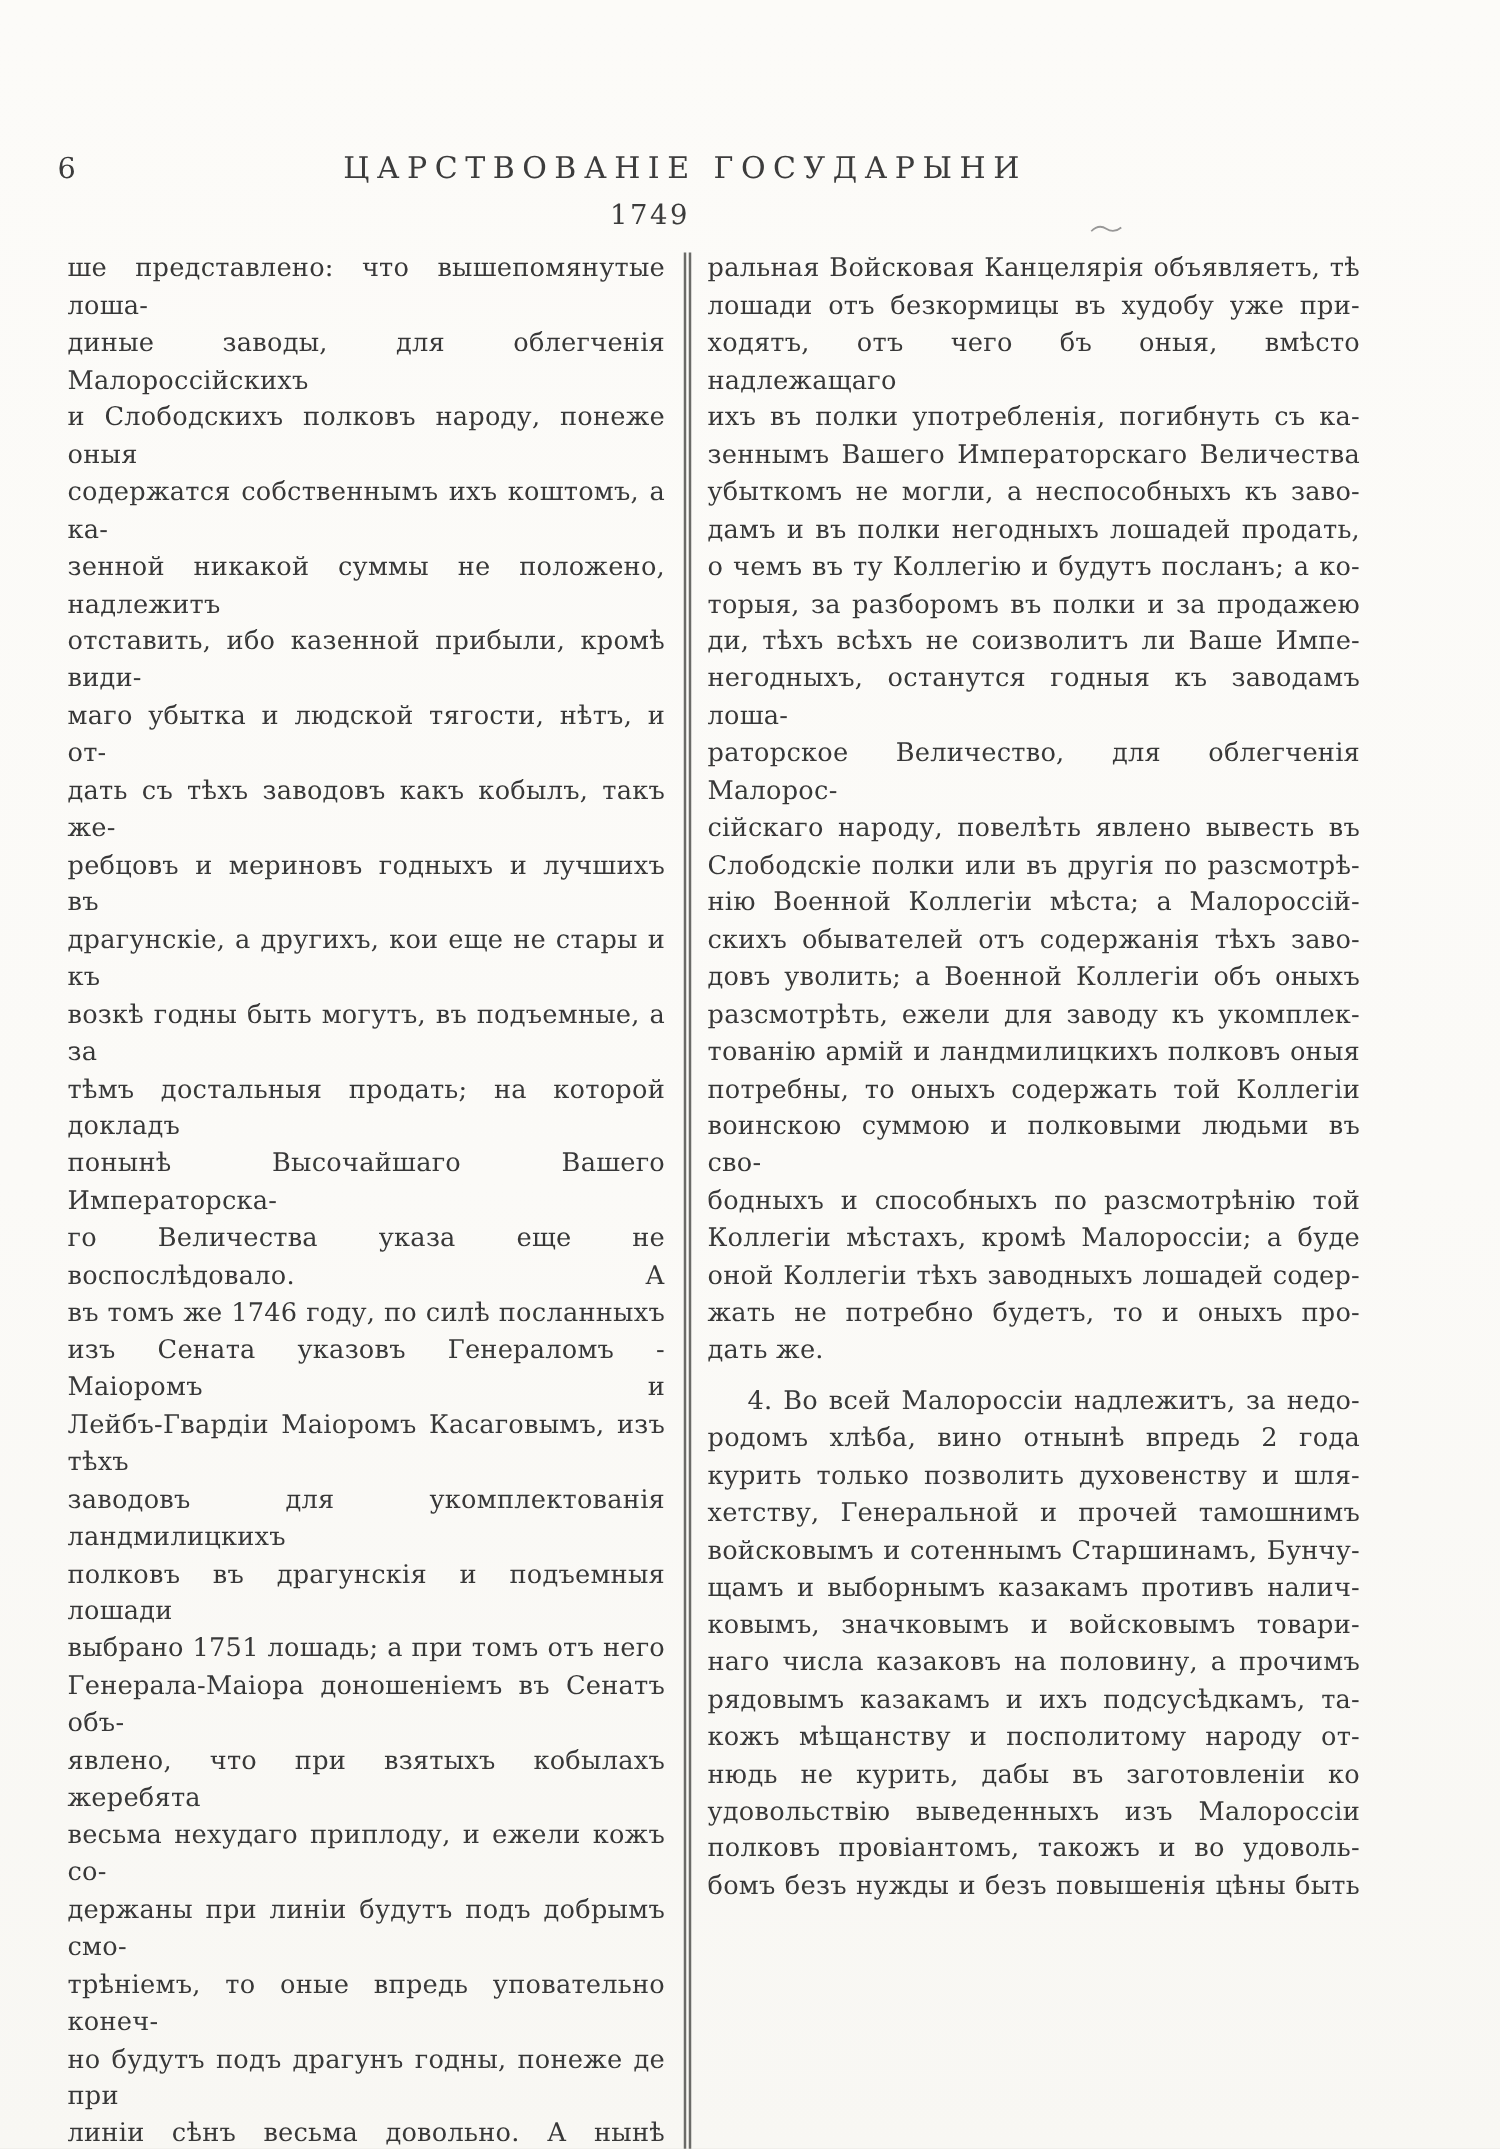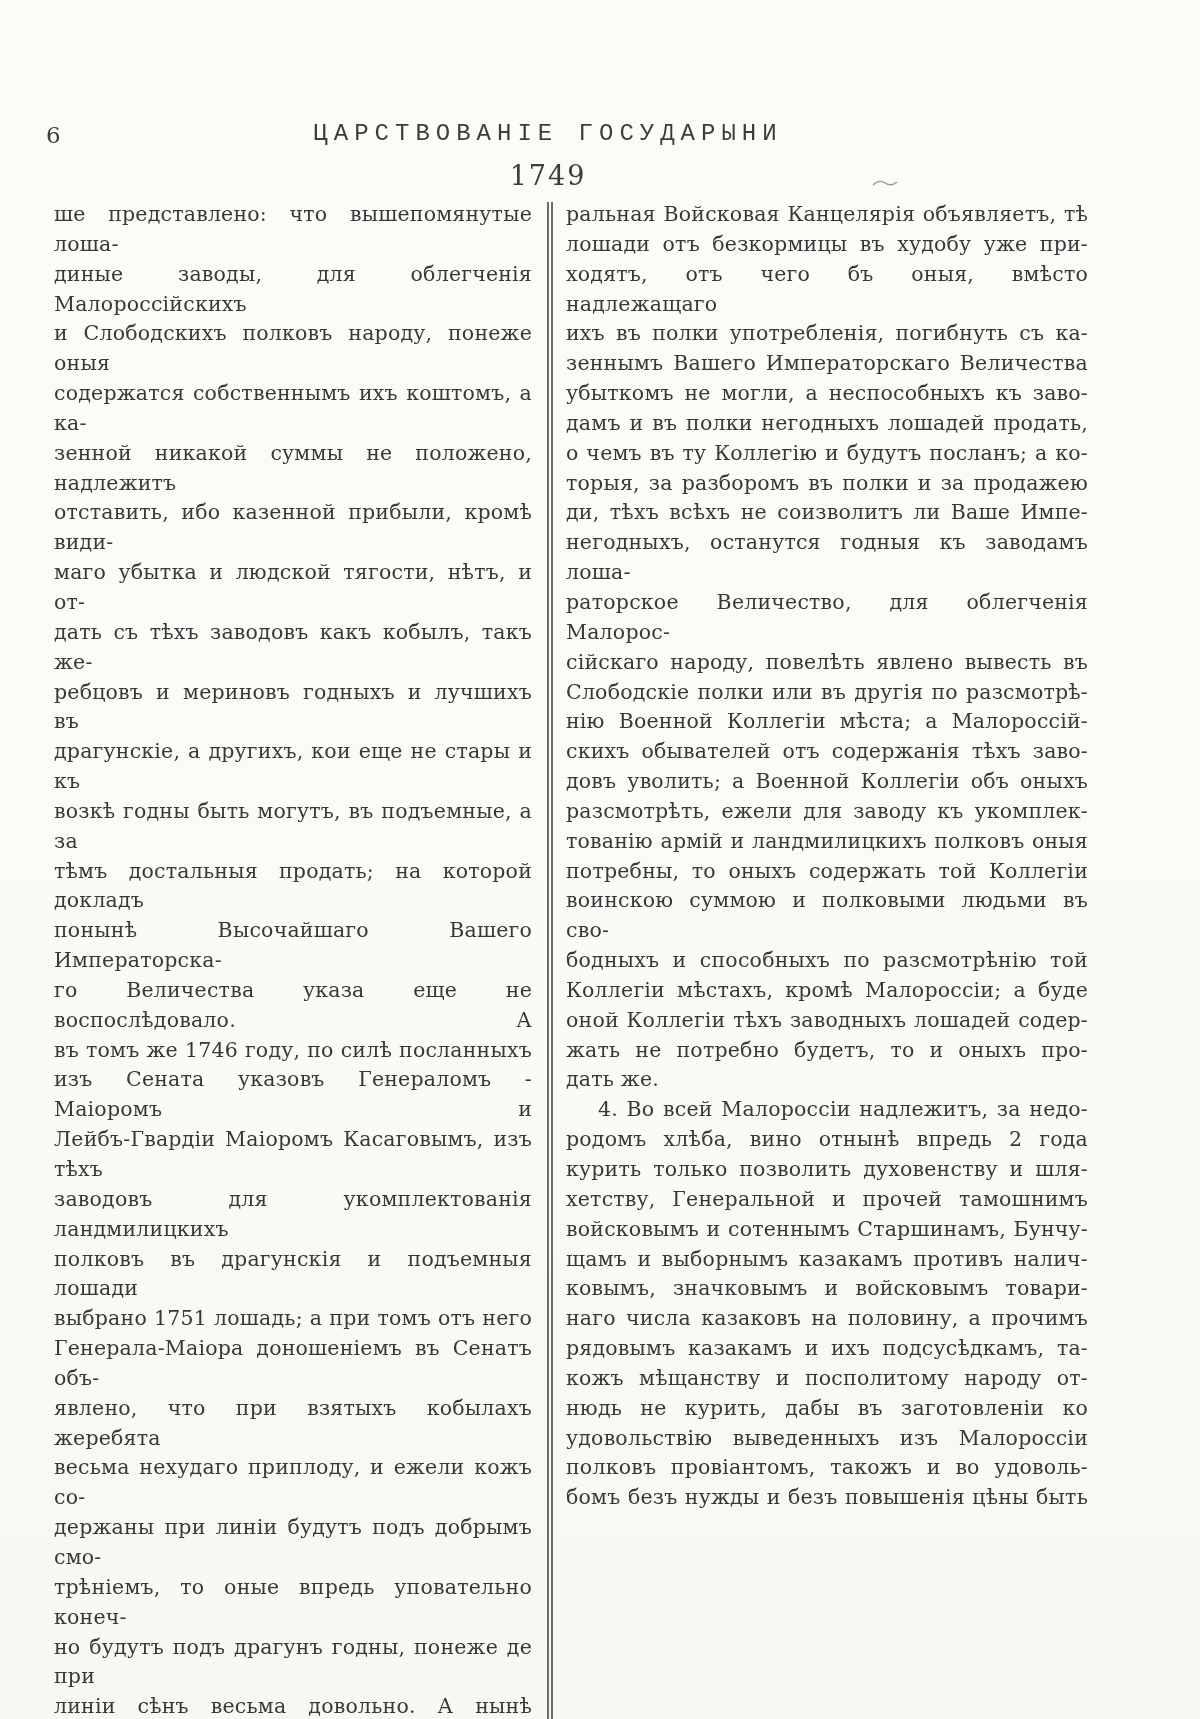--- a/index.html
+++ b/index.html
@@ -29,28 +29,27 @@
   }
   .running-head {
     position: absolute;
     left: 548px;
     top: 120px;
     transform: translateX(-50%);
     font-size: 24px;
     letter-spacing: 6px;
     white-space: nowrap;
     color: #3c3c3c;
-    font-family: Liberation Mono, monospace;
   }
   .year {
     position: absolute;
-    left: 548px;
+    left: 520px;
     top: 160px;
     transform: translateX(-50%);
-    font-size: 27px;
+    font-size: 22px;
     letter-spacing: 2px;
     color: #3c3c3c;
   }
   .ink-mark {
     position: absolute;
     left: 872px;
     top: 178px;
     opacity: 0.75;
   }
   .columns {
@@ -79,20 +78,21 @@
   .line {
     text-align: justify;
     text-align-last: justify;
     text-justify: inter-word;
   }
   .line.last {
     text-align-last: left;
   }
   .paragraph.indent .line:first-child {
     text-indent: 32px;
+    margin-top: 11px;
   }
 </style>
 </head>
 <body>
 
 <div class="sheet">
 
   <span class="page-num">6</span>
 
   <div class="running-head">ЦАРСТВОВАНІЕ ГОСУДАРЫНИ</div>

